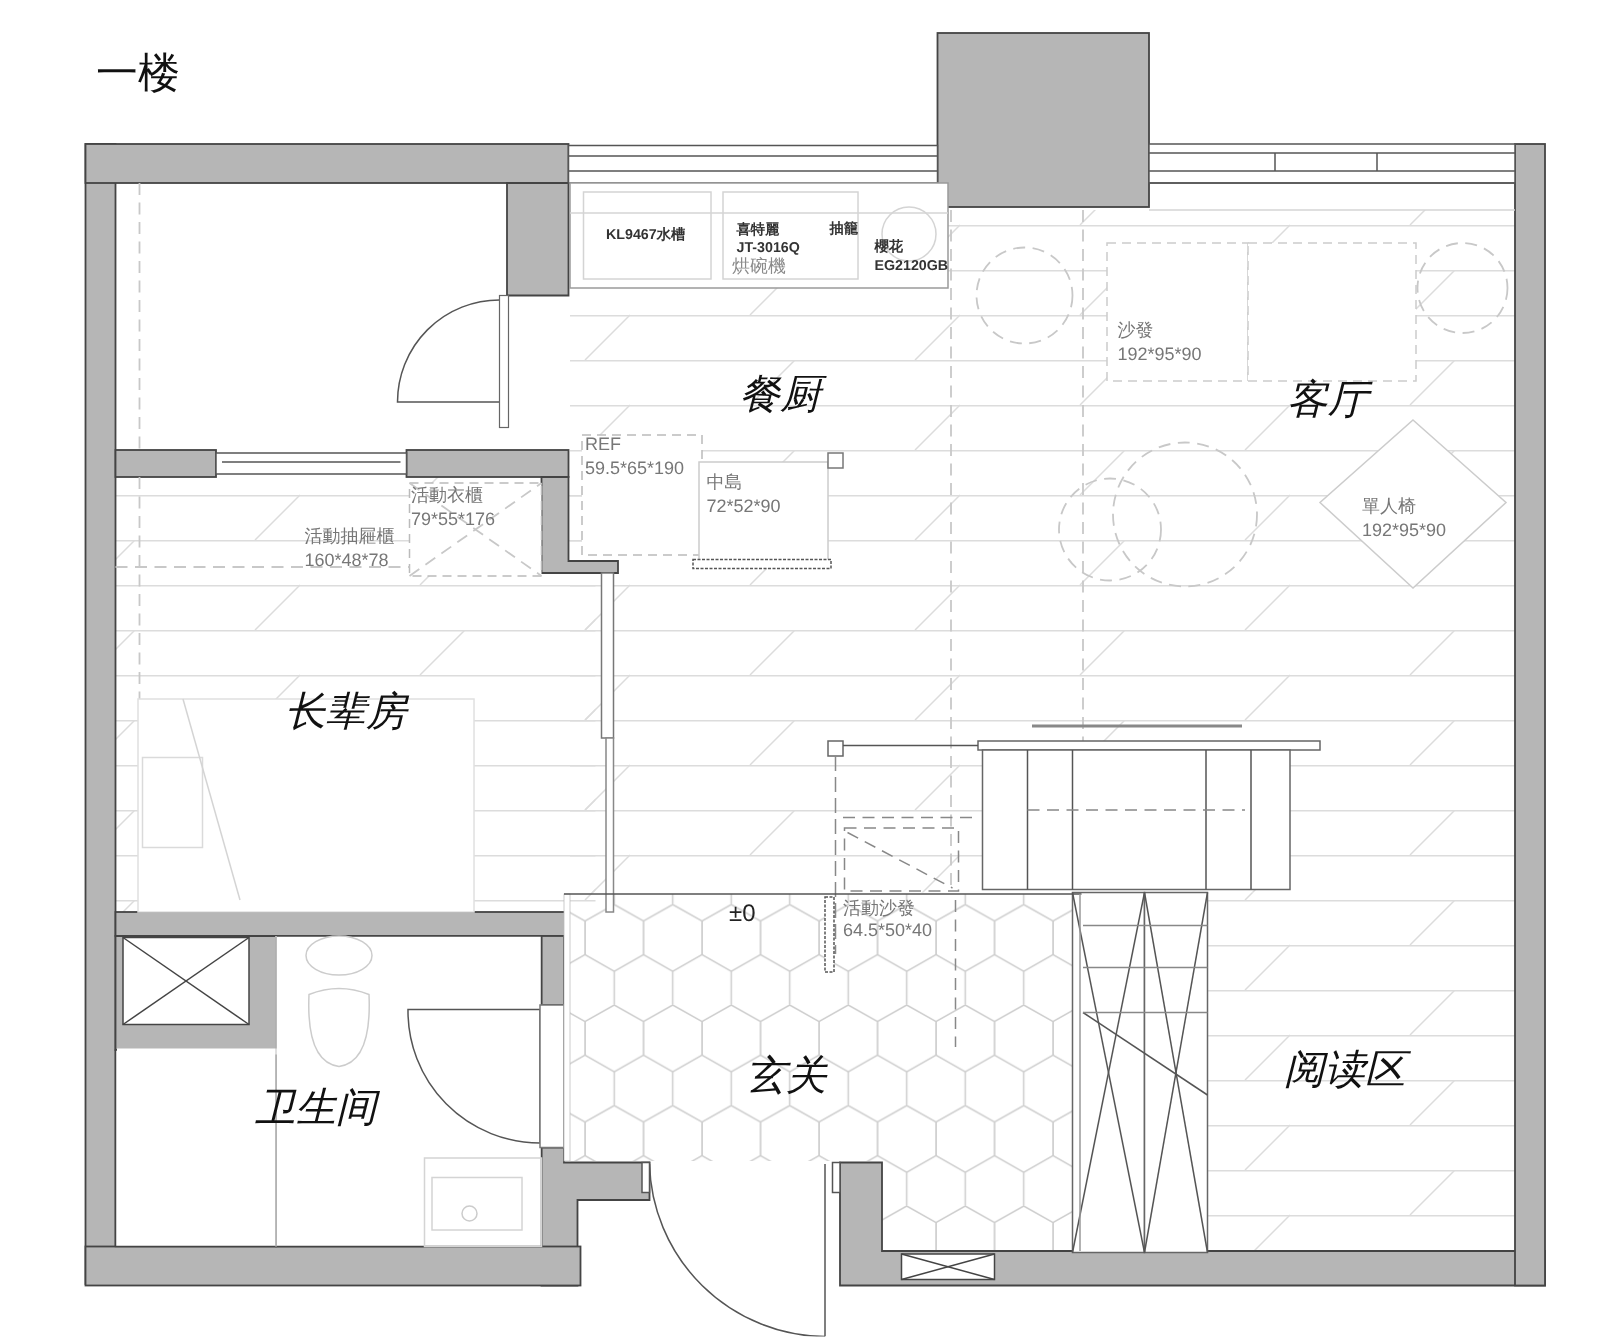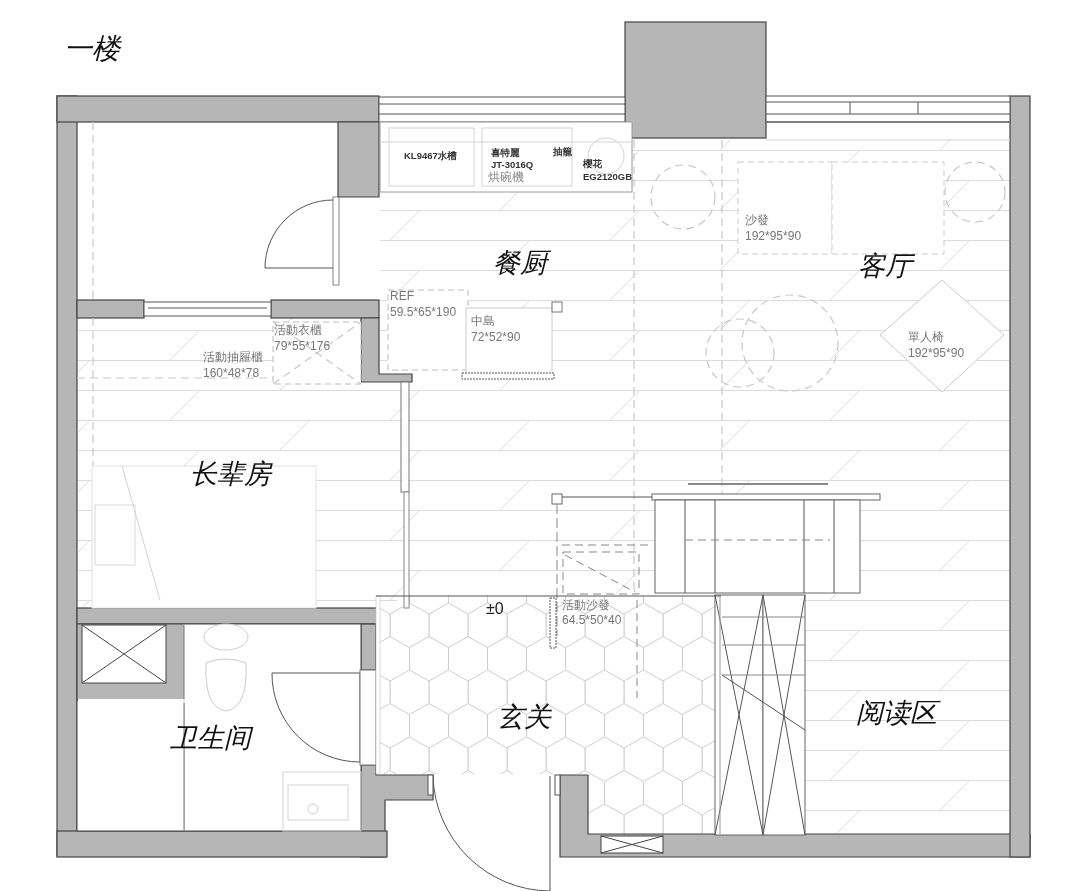--- a/index.html
+++ b/index.html
@@ -1,17 +1,17 @@
 <!DOCTYPE html>
 <html><head>
 <meta charset="utf-8">
 <style>
   html, body { margin:0; padding:0; background:#ffffff; }
   body { width:1080px; height:891px; position:relative; overflow:hidden; font-family:"DejaVu Sans", sans-serif; }
-  .floor-title { position:absolute; left:64px; top:30px; font-size:28px; color:#111; font-style:italic; }
+  .floor-title { position:absolute; left:64px; top:30px; font-size:28px; color:#111; }
   svg.plan { position:absolute; left:0; top:0; }
   .room-label { font-family:"DejaVu Sans", sans-serif; font-size:27px; font-style:italic; fill:#111; }
   .furn-label { font-family:"Liberation Sans", sans-serif; font-size:12px; fill:#777; }
   .appl-label { font-family:"Liberation Sans", sans-serif; font-size:9.5px; fill:#333; font-weight:bold; }
   .appl-label-light { font-family:"Liberation Sans", sans-serif; font-size:12px; fill:#8a8a8a; }
   .level-label { font-family:"Liberation Sans", sans-serif; font-size:16px; fill:#222; }
   .wall { fill:#b6b6b6; stroke:#444; stroke-width:1.2; }
   .thin { stroke:#555; stroke-width:1; fill:none; }
   .faint { stroke:#d4d4d4; stroke-width:1; fill:none; }
   .dash { stroke:#c8c8c8; stroke-width:1.2; fill:none; stroke-dasharray:8 5; }

